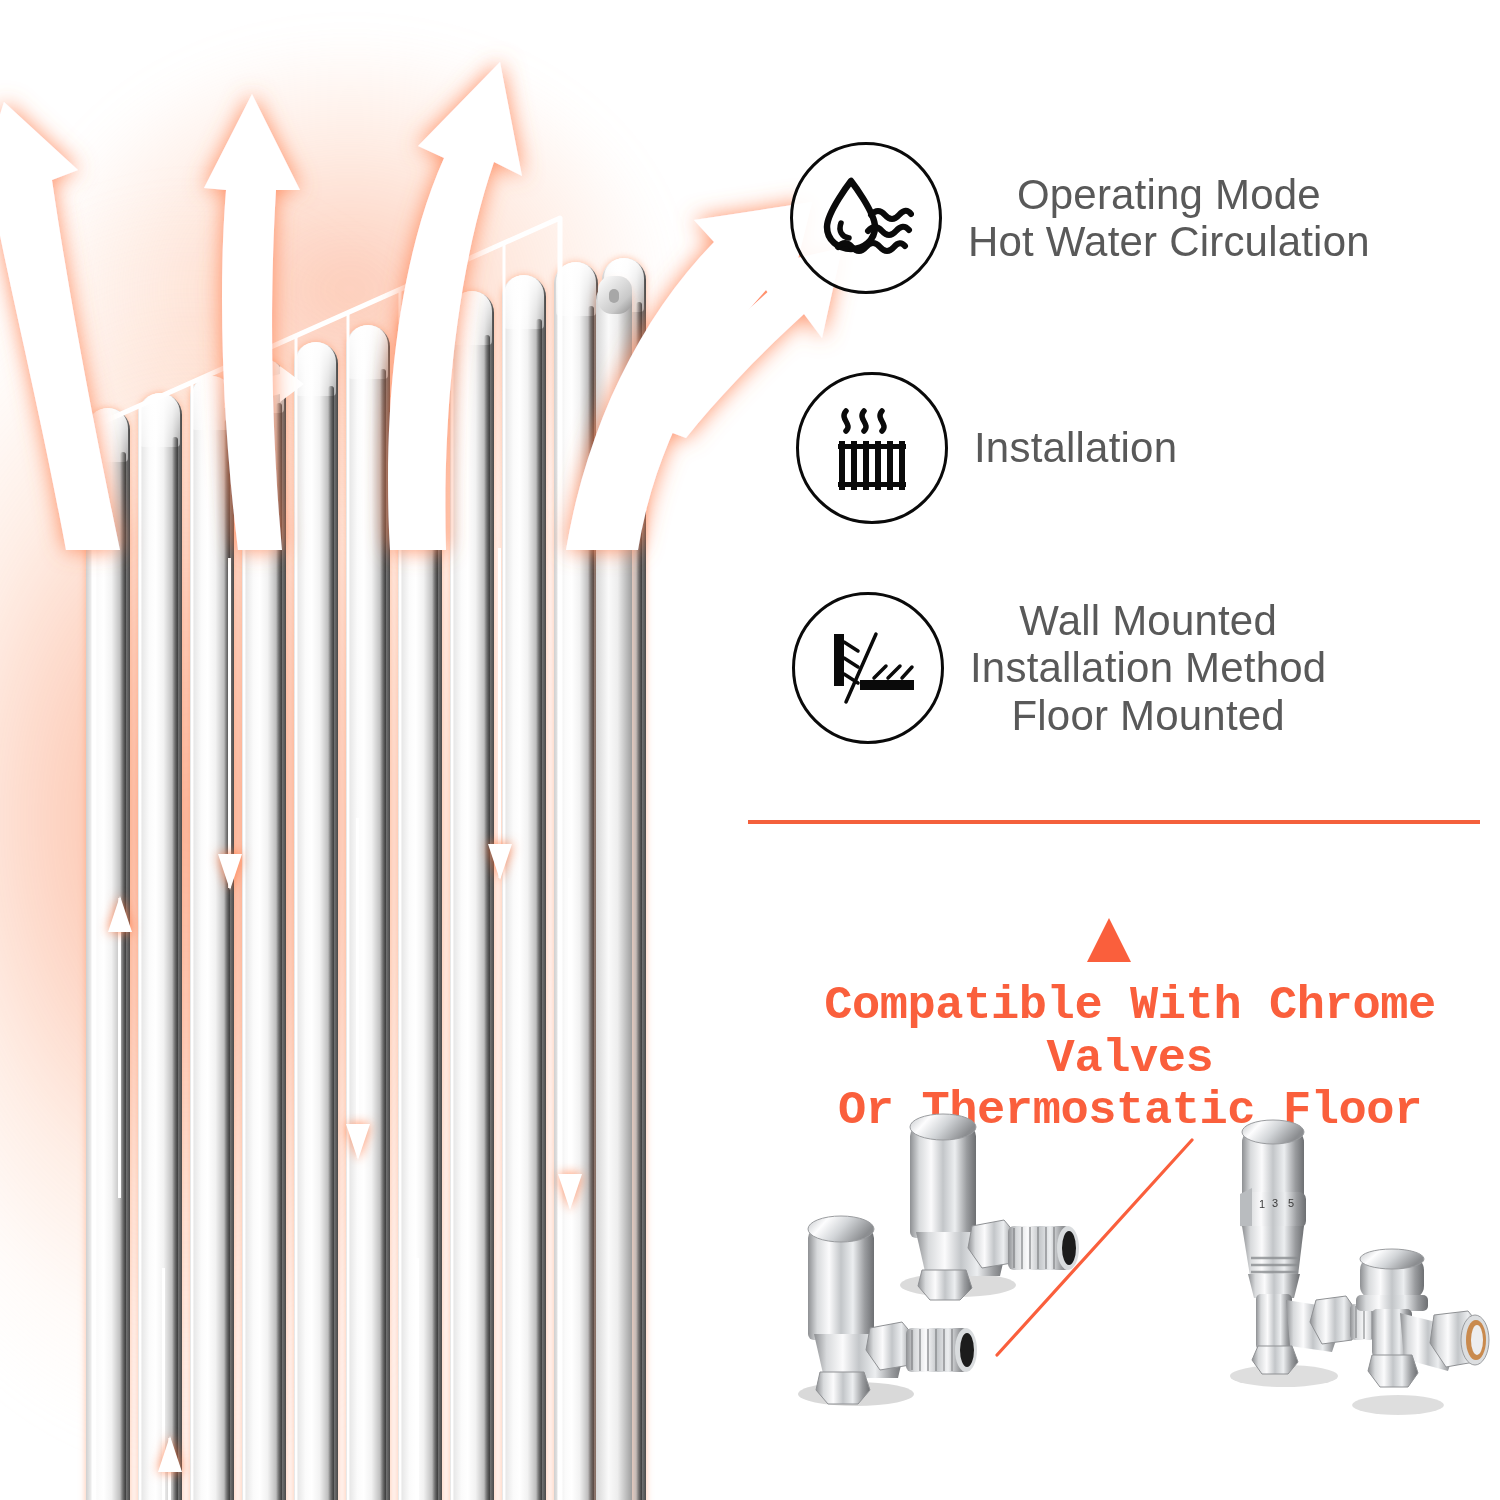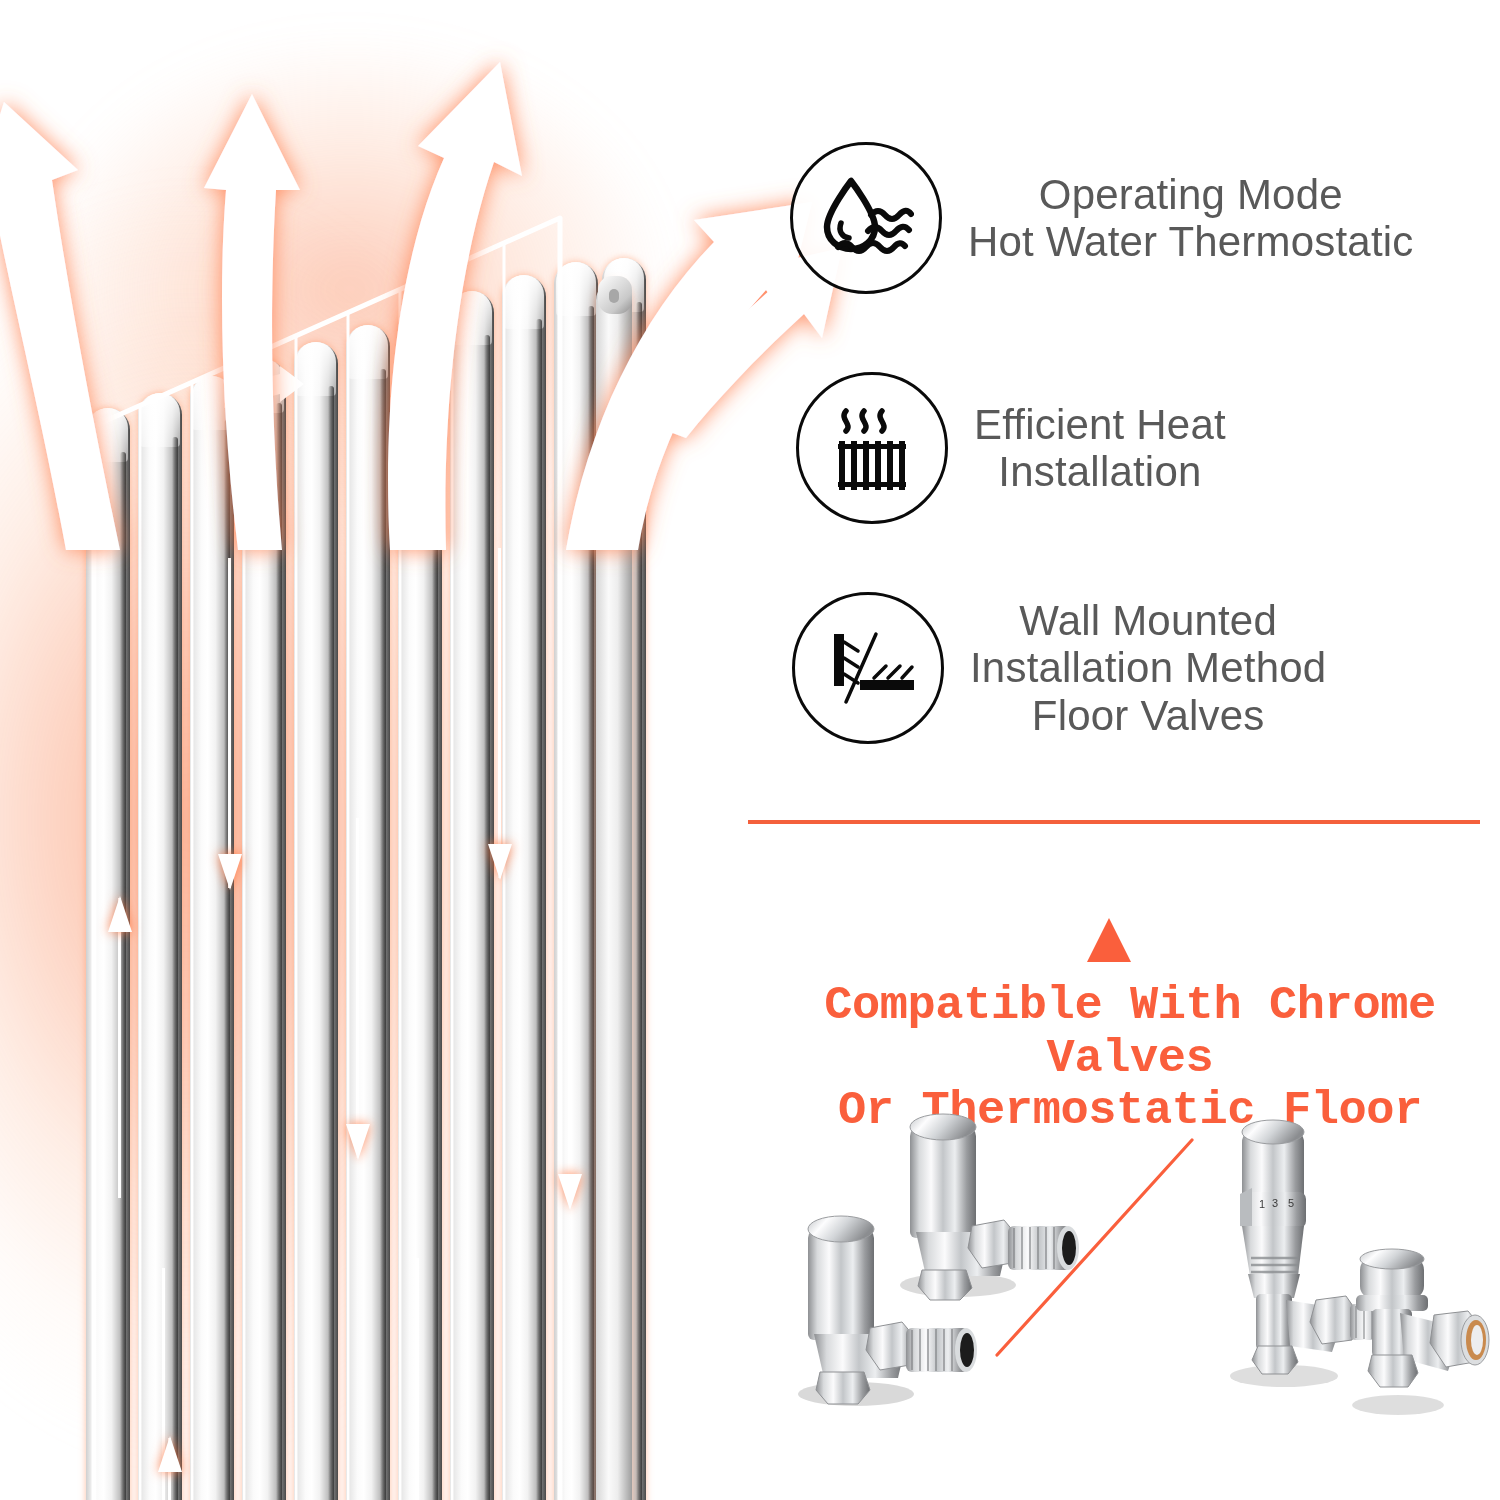--- a/index.html
+++ b/index.html
@@ -378,21 +378,21 @@
             <path d="M33 6 C33 6 9 37 9 52 C9 65 20 74 33 74 C46 74 57 65 57 52 C57 37 33 6 33 6 Z"></path>
             <path d="M23 48 C20 56 24 62 31 63" stroke-width="5.5"></path>
             <path d="M53 40 q7 -8 14 0 q7 8 14 0 q7 -8 12 -1" stroke-width="6"></path>
             <path d="M50 56 q7 -8 14 0 q7 8 14 0 q7 -8 13 -1" stroke-width="6"></path>
             <path d="M20 72 q7 -8 14 0 q7 8 14 0 q7 -8 14 0 q7 8 14 0 q6 -7 11 -1" stroke-width="6"></path>
           </g>
         </svg>
       </div>
       <div class="caption">
         <span class="ln">Operating Mode</span>
-        <span class="ln">Hot Water Thermostatic</span>
+        <span class="ln">Hot Water Circulation</span>
       </div>
     </div>
 
     <div class="feature" id="feature-2">
       <div class="badge">
         <svg width="92" height="94" viewBox="0 0 92 94">
           <g fill="none" stroke="#0a0a0a" stroke-width="5.5" stroke-linecap="round">
             <path d="M20 30 C27 23 13 18 20 10"></path>
             <path d="M38 30 C45 23 31 18 38 10"></path>
             <path d="M56 30 C63 23 49 18 56 10"></path>
@@ -403,21 +403,20 @@
             <rect x="13" y="40" width="6" height="49"></rect>
             <rect x="25" y="40" width="6" height="49"></rect>
             <rect x="37" y="40" width="6" height="49"></rect>
             <rect x="49" y="40" width="6" height="49"></rect>
             <rect x="61" y="40" width="6" height="49"></rect>
             <rect x="73" y="40" width="6" height="49"></rect>
           </g>
         </svg>
       </div>
       <div class="caption">
-        <span class="ln">Efficient Heat</span>
         <span class="ln">Installation</span>
       </div>
     </div>
 
     <div class="feature" id="feature-3">
       <div class="badge">
         <svg width="100" height="100" viewBox="0 0 100 100">
           <g fill="#0a0a0a">
             <rect x="16" y="16" width="10" height="52"></rect>
             <rect x="42" y="62" width="54" height="10"></rect>
@@ -429,21 +428,21 @@
             <path d="M56 60 L68 48"></path>
             <path d="M70 60 L82 48"></path>
             <path d="M84 60 L94 49"></path>
             <path d="M58 16 L28 84" stroke-width="3.5"></path>
           </g>
         </svg>
       </div>
       <div class="caption">
         <span class="ln">Wall Mounted</span>
         <span class="ln">Installation Method</span>
-        <span class="ln">Floor Valves</span>
+        <span class="ln">Floor Mounted</span>
       </div>
     </div>
 
     <div id="divider"></div>
 
     <div id="valve-triangle"></div>
 
     <div id="valve-heading">
       <span class="ln">Compatible With Chrome Valves</span>
       <span class="ln">Or Thermostatic Floor</span>

